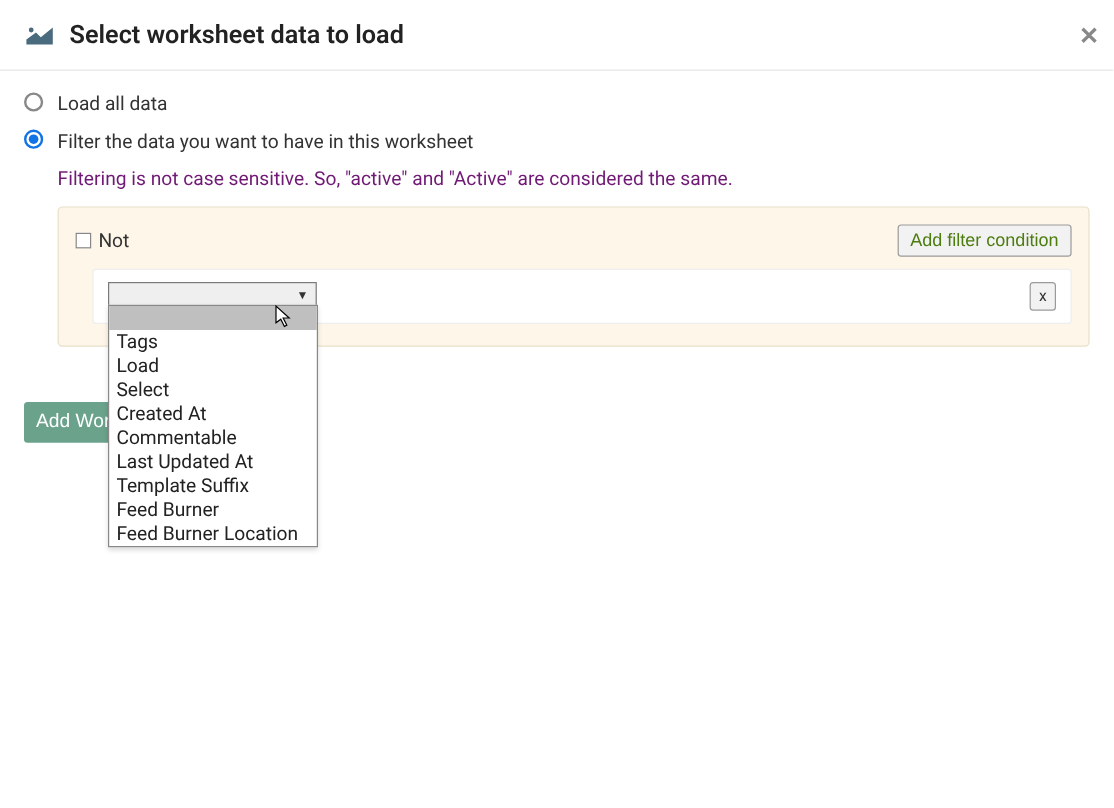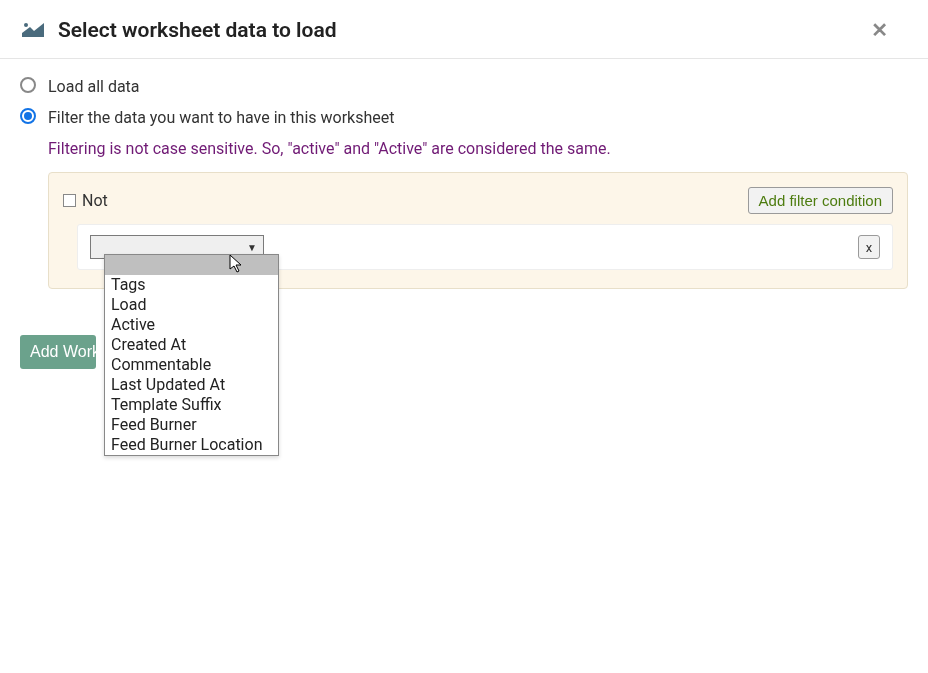--- a/index.html
+++ b/index.html
@@ -9,21 +9,21 @@
     color: #333;
     background: #fff;
     width: 928px;
     height: 673px;
     overflow: hidden;
     position: relative;
   }
   .header {
     display: flex;
     align-items: center;
-    padding: 14px 32px 12px 20px;
+    padding: 14px 4px 12px 20px;
     border-bottom: 1px solid #e5e5e5;
   }
   .header-icon {
     width: 26px; height: 18px;
     margin-right: 12px;
     display: flex; align-items: center; justify-content: center;
   }
   .header-title {
     font-size: 21px;
     font-weight: 600;
@@ -138,21 +138,21 @@
     width: 22px; height: 24px;
     border: 1px solid #9a9a9a;
     background: #f2f2f2;
     border-radius: 3px;
     font-size: 13px;
     display: flex; align-items: center; justify-content: center;
     cursor: pointer;
   }
   .dropdown {
     position: absolute;
-    left: 104px;
+    left: 90px;
     top: 254px;
     width: 175px;
     background: #fff;
     border: 1px solid #888;
     box-shadow: 0 2px 4px rgba(0,0,0,0.15);
     z-index: 10;
   }
   .dropdown-item {
     padding: 0 6px;
     font-size: 16px;
@@ -238,21 +238,21 @@
   </div>
 
   <button class="add-ws-btn">Add Worksheet</button>
 
 </div>
 
 <div class="dropdown" id="dropdown">
     <div class="dropdown-item blank"></div>
     <div class="dropdown-item">Tags</div>
     <div class="dropdown-item">Load</div>
-    <div class="dropdown-item">Active</div>
+    <div class="dropdown-item">Select</div>
     <div class="dropdown-item">Created At</div>
     <div class="dropdown-item">Commentable</div>
     <div class="dropdown-item">Last Updated At</div>
     <div class="dropdown-item">Template Suffix</div>
     <div class="dropdown-item">Feed Burner</div>
     <div class="dropdown-item">Feed Burner Location</div>
   </div>
 
 <svg class="cursor" width="16" height="20" viewBox="0 0 16 20">
   <path d="M1 1 L1 15 L5 12 L8 18 L10 17 L7 11 L12 11 Z" fill="#fff" stroke="#000" stroke-width="1"></path>

